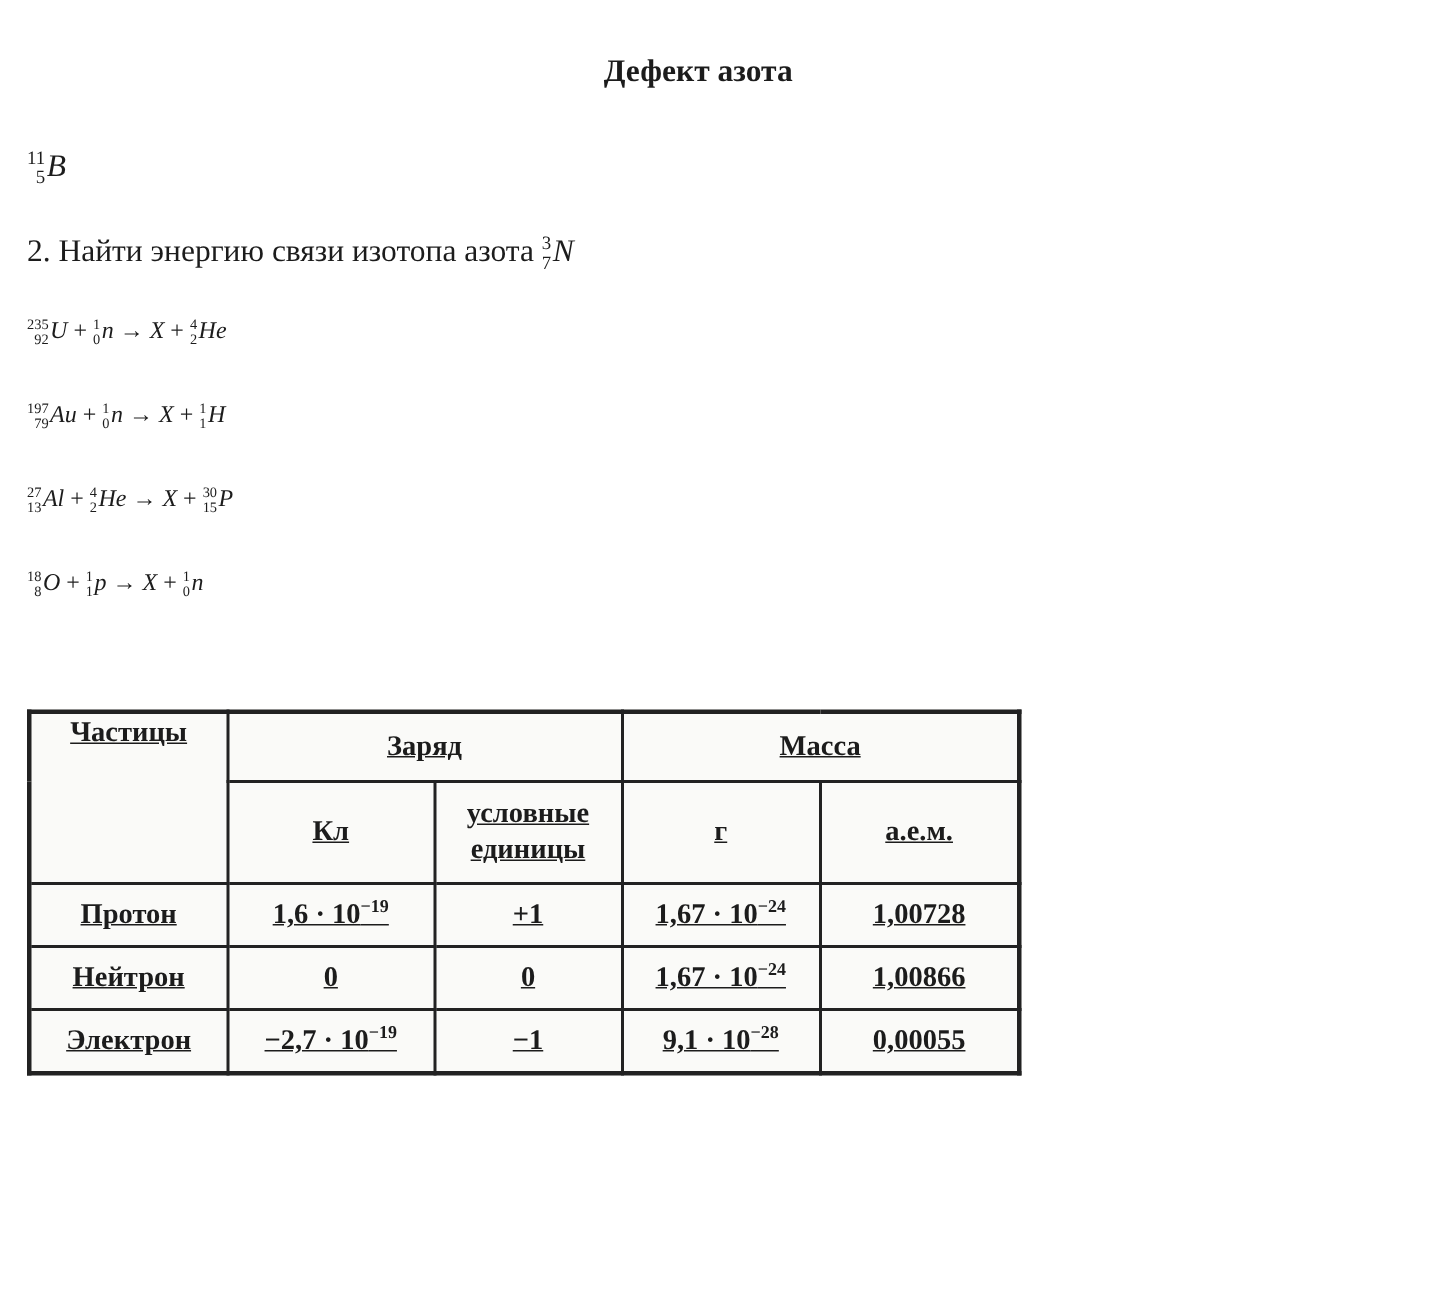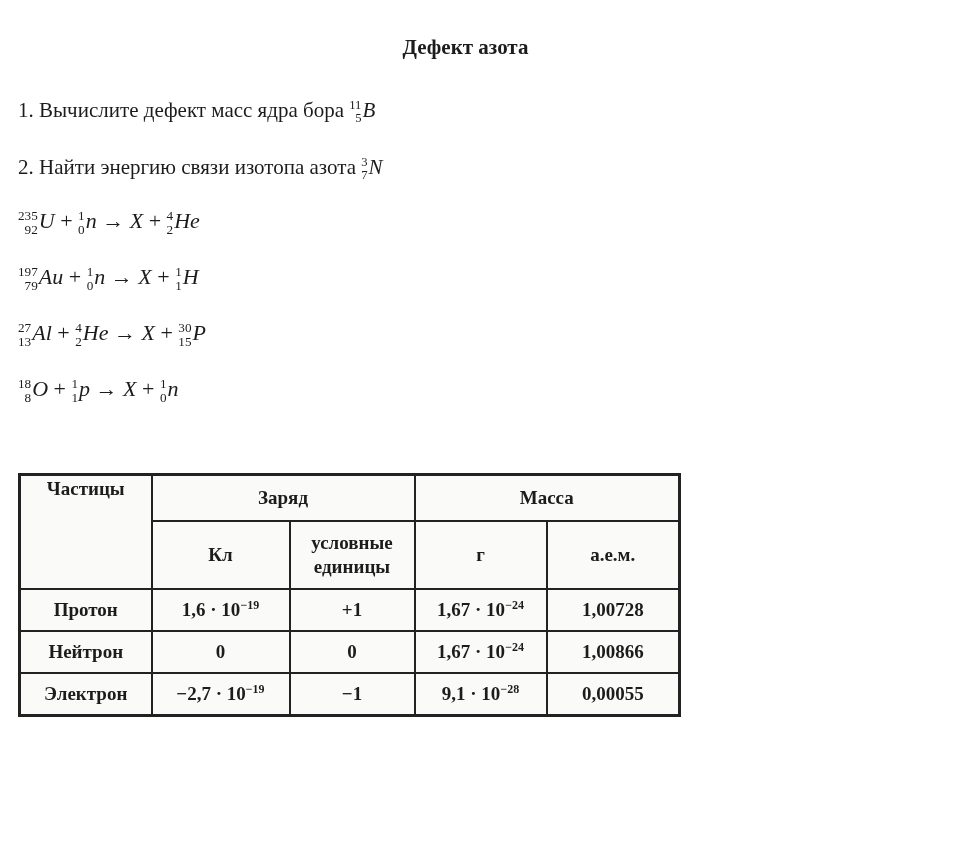--- a/index.html
+++ b/index.html
@@ -19,42 +19,42 @@
   }
 
   #problems { margin-top:30px; }
   .problem {
     font-size:21px; line-height:40px;
     margin:0 0 17px 0;
   }
 
   #equations { margin-top:17px; }
   .equation {
-    font-size:22px; line-height:34px;
+    font-size:16px; line-height:34px;
     margin:0 0 22px 0;
     white-space:nowrap;
   }
   .equation .op { font-style:normal; }
   .sym { font-style:italic; }
 
   
   .nuclide { display:inline-block; white-space:nowrap; }
   .nuclide .pre {
     display:inline-block;
     vertical-align:-0.42em;
     text-align:right;
     font-size:0.60em;
     line-height:1.02;
     margin-right:1px;
     font-style:normal;
   }
   .nuclide .pre span { display:block; }
 
   
-  .table-wrap { margin-top:67px; }
+  .table-wrap { margin-top:67px;text-decoration:underline; }
   table.particles {
     border-collapse:collapse;
     border:3px solid #222222;
     background:#fafaf8;
     table-layout:fixed;
   }
   table.particles th, table.particles td {
     border:2px solid #222222;
     font-size:19px;
     font-weight:700;
@@ -79,21 +79,21 @@
   }
 </style>
 </head>
 <body>
 
 <div class="doc">
 
   <h1 class="title">Дефект азота</h1>
 
   <div id="problems">
-      <p class="problem"><span class="text">1. Вычислите дефект масс ядра бора </span><span class="nuclide"><span class="pre"><span>11</span><span>5</span></span><span class="sym">B</span></span></p>
+      <p class="problem"><span class="nuclide"><span class="pre"><span>11</span><span>5</span></span><span class="sym">B</span></span></p>
       <p class="problem"><span class="text">2. Найти энергию связи изотопа азота </span><span class="nuclide"><span class="pre"><span>3</span><span>7</span></span><span class="sym">N</span></span></p>
     </div>
 
   <div id="equations">
       <div class="equation"><span class="nuclide"><span class="pre"><span>235</span><span>92</span></span><span class="sym">U</span></span><span class="op"> + </span><span class="nuclide"><span class="pre"><span>1</span><span>0</span></span><span class="sym">n</span></span><span class="op"> → </span><span class="sym">X</span><span class="op"> + </span><span class="nuclide"><span class="pre"><span>4</span><span>2</span></span><span class="sym">He</span></span></div>
       <div class="equation"><span class="nuclide"><span class="pre"><span>197</span><span>79</span></span><span class="sym">Au</span></span><span class="op"> + </span><span class="nuclide"><span class="pre"><span>1</span><span>0</span></span><span class="sym">n</span></span><span class="op"> → </span><span class="sym">X</span><span class="op"> + </span><span class="nuclide"><span class="pre"><span>1</span><span>1</span></span><span class="sym">H</span></span></div>
       <div class="equation"><span class="nuclide"><span class="pre"><span>27</span><span>13</span></span><span class="sym">Al</span></span><span class="op"> + </span><span class="nuclide"><span class="pre"><span>4</span><span>2</span></span><span class="sym">He</span></span><span class="op"> → </span><span class="sym">X</span><span class="op"> + </span><span class="nuclide"><span class="pre"><span>30</span><span>15</span></span><span class="sym">P</span></span></div>
       <div class="equation"><span class="nuclide"><span class="pre"><span>18</span><span>8</span></span><span class="sym">O</span></span><span class="op"> + </span><span class="nuclide"><span class="pre"><span>1</span><span>1</span></span><span class="sym">p</span></span><span class="op"> → </span><span class="sym">X</span><span class="op"> + </span><span class="nuclide"><span class="pre"><span>1</span><span>0</span></span><span class="sym">n</span></span></div>
     </div>
 

